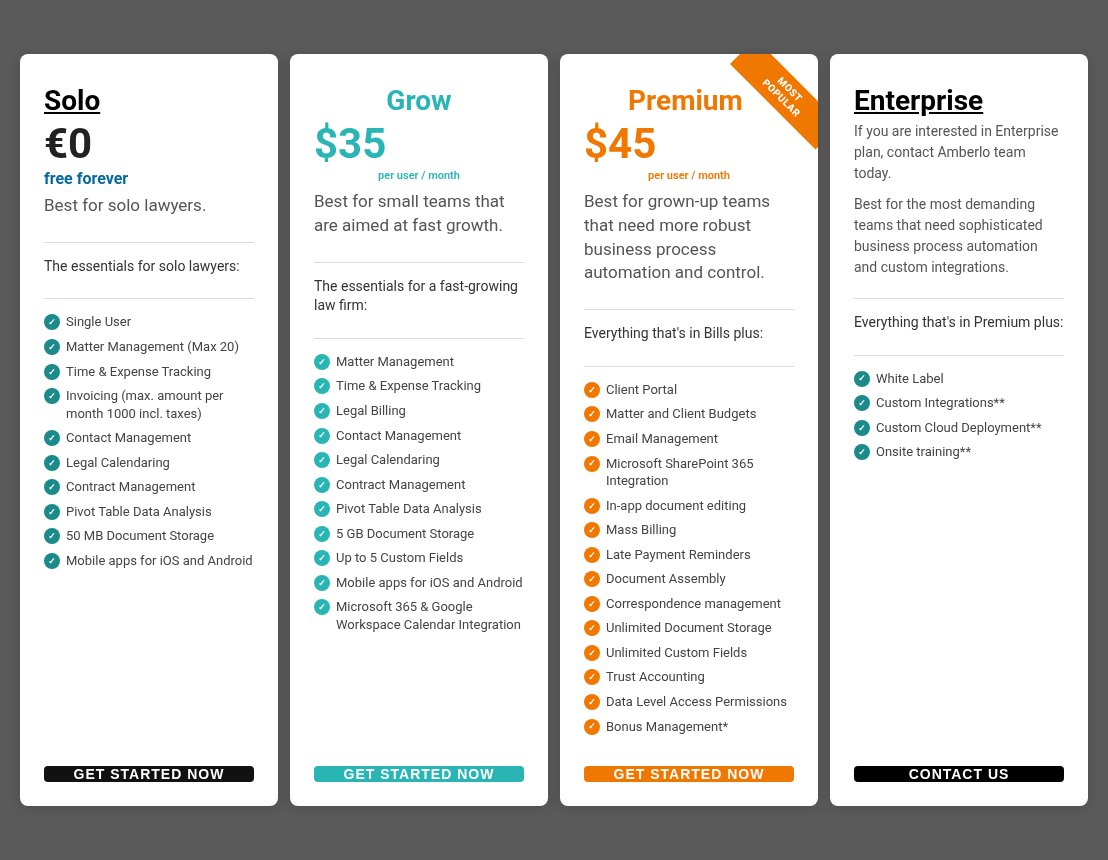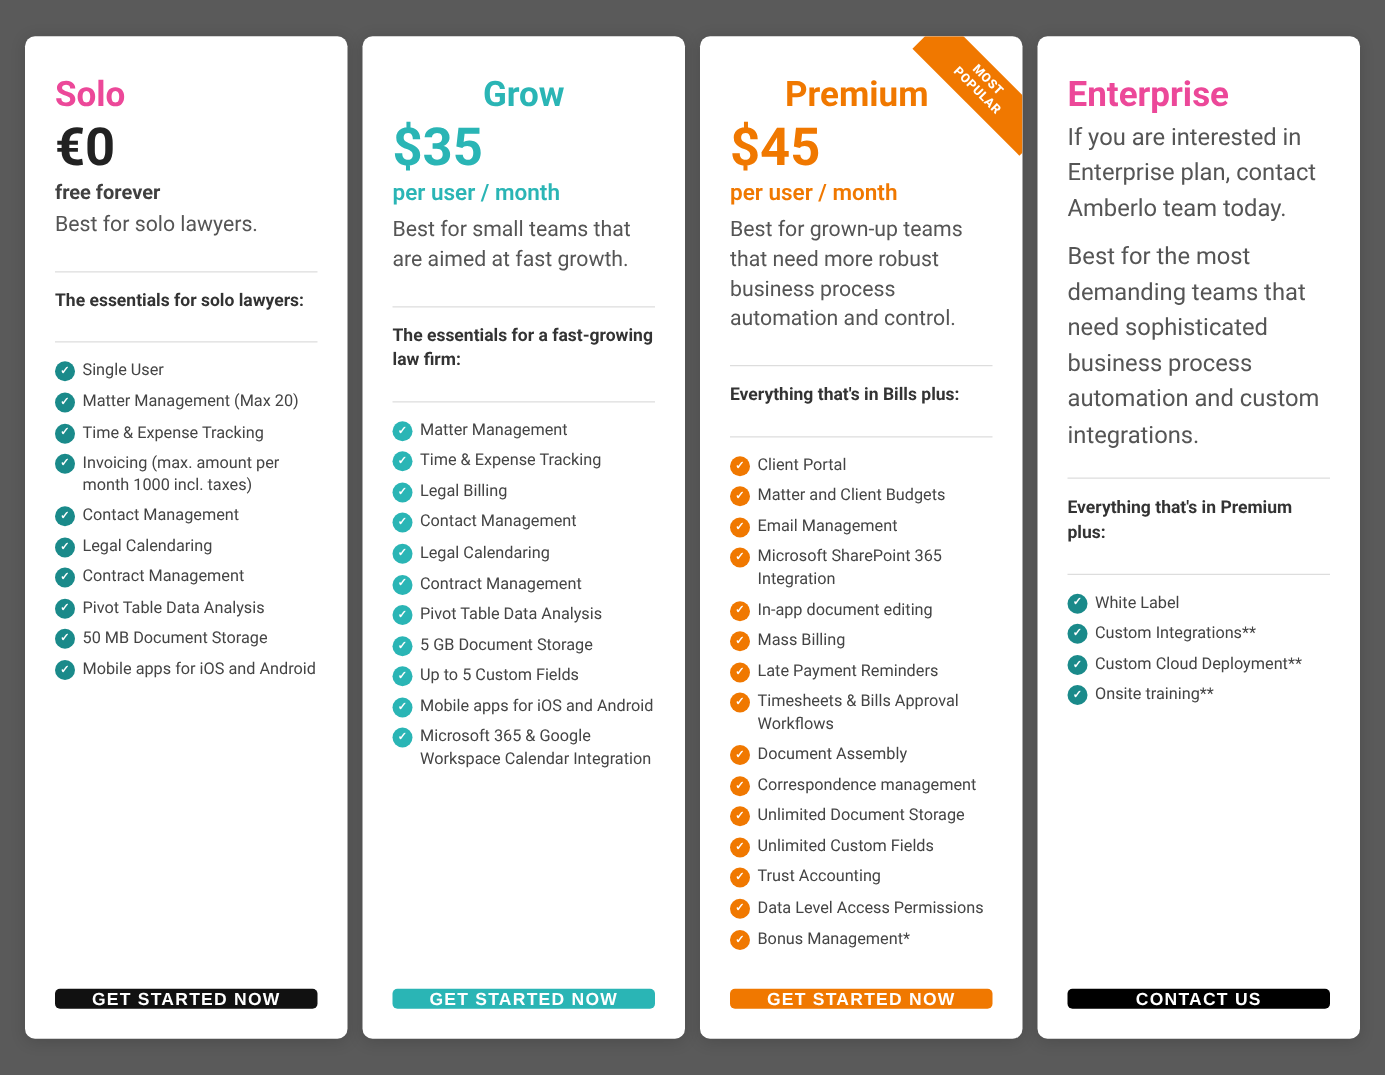--- a/index.html
+++ b/index.html
@@ -31,52 +31,53 @@
       box-shadow: 0 2px 12px rgba(0,0,0,0.15);
     }
     .plan-name {
       font-size: 28px;
       font-weight: 700;
       color: #222;
       margin-bottom: 4px;
     }
     .plan-name.teal { color: #2ab5b5; text-align: center; }
     .plan-name.orange { color: #f07800; margin-left: 44px; }
-    .plan-name.dark { color: #ec4899; }
+    .plan-name.dark { color: #000000; text-decoration: underline; }
     .plan-price {
       font-size: 42px;
       font-weight: 700;
       color: #222;
       margin-bottom: 2px;
       line-height: 1.1;
     }
     .plan-price.teal { color: #2ab5b5; }
     .plan-price.orange { color: #f07800; }
     .per-user {
-      font-size: 18px;
+      font-size: 11px;
       color: #555;
       margin-bottom: 8px;
+      text-align: center;
     }
     .per-user.teal { color: #2ab5b5; font-weight: 600; }
     .per-user.orange { color: #f07800; font-weight: 600; }
     .plan-tagline {
       font-size: 17px;
       color: #555;
       margin-bottom: 14px;
       line-height: 1.4;
     }
     .divider {
       border: none;
       border-top: 1px solid #ddd;
       margin: 10px 0 14px;
     }
     .plan-subtitle {
       font-size: 14px;
       color: #333;
-      font-weight: 700;
+      font-weight: 400;
       margin-bottom: 12px;
       line-height: 1.4;
     }
     .features-list {
       list-style: none;
       flex: 1;
       margin-bottom: 24px;
     }
     .features-list li {
       font-size: 13px;
@@ -143,27 +144,27 @@
       font-weight: 800;
       letter-spacing: 0.5px;
       padding: 6px 36px;
       transform: rotate(45deg);
       transform-origin: center;
       text-align: center;
       line-height: 1.2;
     }
 
     .free-forever {
-      color: #404040;
+      color: #0369a1;
       font-size: 16px;
       font-weight: 700;
       margin-bottom: 6px;
     }
     .enterprise-desc {
-      font-size: 19px;
+      font-size: 14px;
       color: #555;
       line-height: 1.5;
       margin-bottom: 10px;
     }
   </style>
 </head>
 <body>
 
 <div class="pricing-container">
 <div class="plan-card">
@@ -309,24 +310,20 @@
         <li>
       <span class="check-icon orange"></span>
       <span>Mass Billing</span>
     </li>
         <li>
       <span class="check-icon orange"></span>
       <span>Late Payment Reminders</span>
     </li>
         <li>
       <span class="check-icon orange"></span>
-      <span>Timesheets &amp; Bills Approval Workflows</span>
-    </li>
-        <li>
-      <span class="check-icon orange"></span>
       <span>Document Assembly</span>
     </li>
         <li>
       <span class="check-icon orange"></span>
       <span>Correspondence management</span>
     </li>
         <li>
       <span class="check-icon orange"></span>
       <span>Unlimited Document Storage</span>
     </li>

